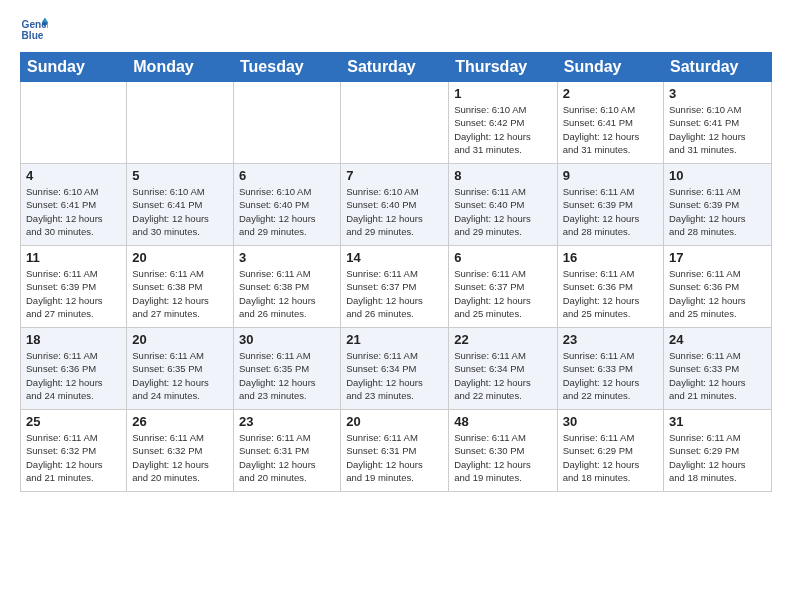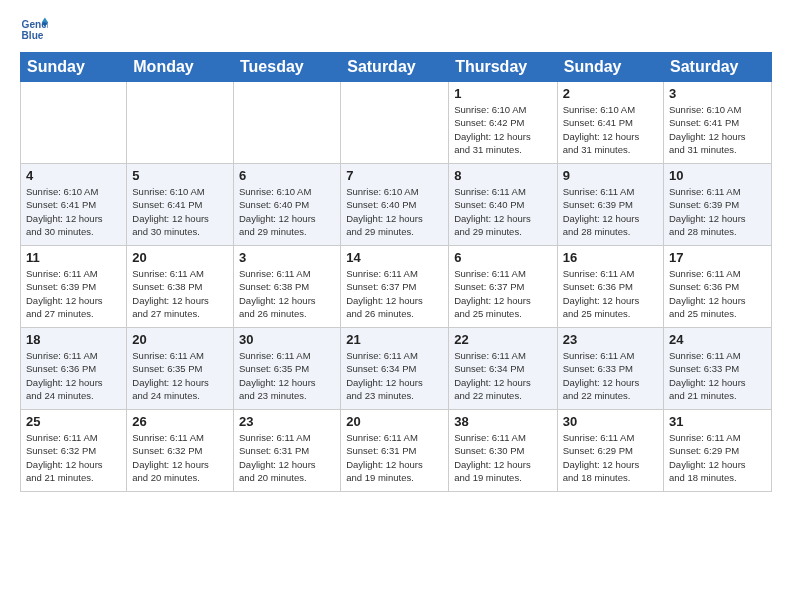--- a/index.html
+++ b/index.html
@@ -322,21 +322,21 @@
 and 20 minutes.</div>
           </td>
           <td>
             <span class="day-num">20</span>
             <div class="day-info" style="white-space: pre-line;">Sunrise: 6:11 AM
 Sunset: 6:31 PM
 Daylight: 12 hours
 and 19 minutes.</div>
           </td>
           <td>
-            <span class="day-num">38</span>
+            <span class="day-num">48</span>
             <div class="day-info" style="white-space: pre-line;">Sunrise: 6:11 AM
 Sunset: 6:30 PM
 Daylight: 12 hours
 and 19 minutes.</div>
           </td>
           <td>
             <span class="day-num">30</span>
             <div class="day-info" style="white-space: pre-line;">Sunrise: 6:11 AM
 Sunset: 6:29 PM
 Daylight: 12 hours

